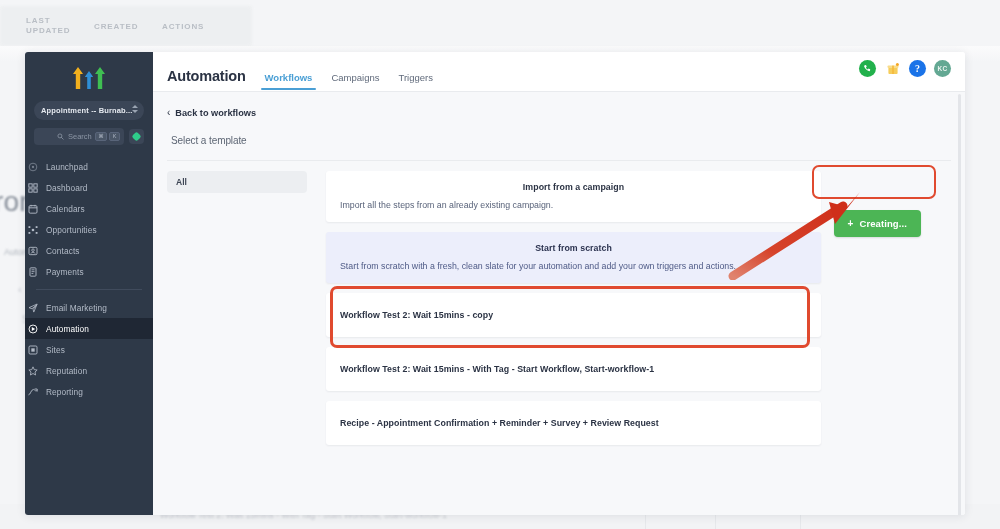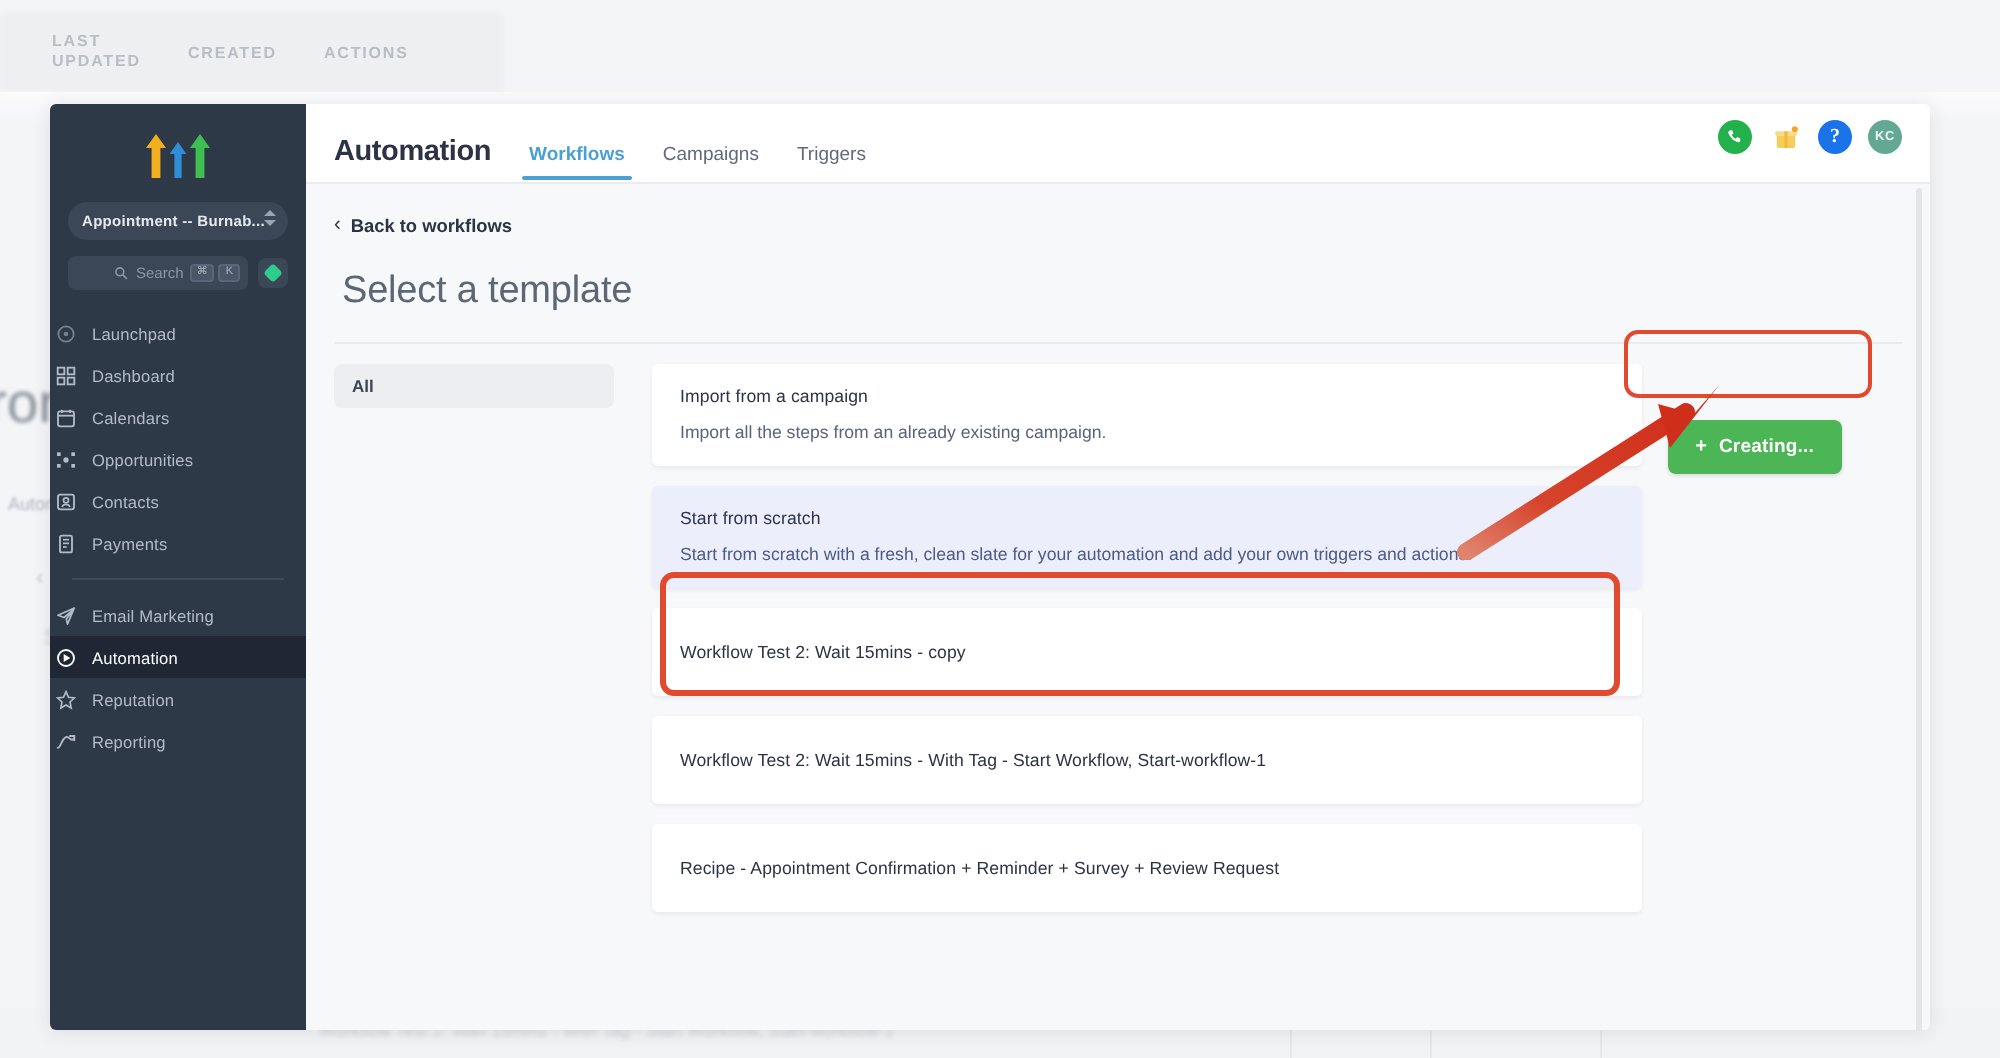--- a/index.html
+++ b/index.html
@@ -139,38 +139,38 @@
   .ticon.help  { background: #1a73e8; color: #fff; font-size: 10px; font-weight: 700; font-family: "Liberation Serif", serif; }
   .ticon.avatar{ background: #63a893; color: #e9f3ef; font-size: 6.5px; font-weight: 700; letter-spacing: .3px; }
   .topbar-sep { position: absolute; left: 0; right: 0; bottom: 0; height: 1px; background: #e9ebee; }
 
   .content { flex: 1; overflow: hidden; position: relative; padding: 0 0 0 0; }
 
   .back-row { display: flex; align-items: center; gap: 5px; padding: 16px 0 0 14px; }
   .back-row .chev { font-size: 10px; color: #2b3344; line-height: 1; }
   .back-row .lbl { font-size: 9.2px; font-weight: 700; color: #2b3344; }
 
-  .page-title { padding: 17px 0 0 18px; font-size: 19px; color: #5d6674; font-weight: 400; letter-spacing: -.1px; }
+  .page-title { padding: 17px 0 0 18px; font-size: 10px; color: #5d6674; font-weight: 400; letter-spacing: -.1px; }
 
   .hr { margin: 14px 14px 0 14px; height: 1px; background: #e9ebee; }
 
   .cols { display: flex; padding: 10px 0 0 14px; gap: 19px; }
   .filters { width: 140px; flex: 0 0 140px; }
   .chip {
     height: 22px; background: #eceef1; border-radius: 4px; display: flex; align-items: center;
     padding: 0 9px; font-size: 8.5px; font-weight: 700; color: #3d4554;
   }
 
   .cards { flex: 1; display: flex; flex-direction: column; gap: 10px; padding-right: 144px; }
   .card {
     background: #ffffff; border-radius: 3px; box-shadow: 0 1px 2px rgba(30,40,60,.07);
     padding: 11px 14px 12px 14px; min-height: 42px;
   }
   .card.sel { background: #eceefb; }
-  .card .c-title { font-size: 8.8px; font-weight: 400; color: #2b3344; letter-spacing: .05px; }
+  .card .c-title { font-size: 8.8px; font-weight: 700; color: #2b3344; letter-spacing: .05px; text-align: center; }
   .card .c-desc { margin-top: 8px; font-size: 8.8px; color: #59637a; }
   .card.sel .c-title { color: #2c3350; }
   .card.sel .c-desc { color: #4e5a86; }
   .card.one-line { display: flex; align-items: center; padding-top: 0; padding-bottom: 0; height: 44px; }
 
   .scrollbar {
     position: absolute; right: 4px; top: 2px; width: 3px; height: 450px;
     background: #e3e5e9; border-radius: 2px;
   }
 
@@ -337,20 +337,29 @@
             <svg width="10" height="10" viewBox="0 0 12 12">
                 <circle cx="6" cy="6" r="4.8" fill="none" stroke="#ffffff" stroke-width="1.1"></circle>
                 <polygon points="4.6,3.6 8.6,6 4.6,8.4" fill="#ffffff"></polygon>
               </svg>
           </span>
           <span>Automation</span>
         </div>
         <div class="nav-item">
           <span class="ic">
             <svg width="10" height="10" viewBox="0 0 12 12">
+                <rect x="1.2" y="1.2" width="9.6" height="9.6" rx="1.4" fill="none" stroke="#b3bbc7" stroke-width="1.1"></rect>
+                <rect x="4" y="4" width="4" height="4" fill="#b3bbc7"></rect>
+              </svg>
+          </span>
+          <span>Sites</span>
+        </div>
+        <div class="nav-item">
+          <span class="ic">
+            <svg width="10" height="10" viewBox="0 0 12 12">
                 <polygon points="6,1 7.5,4.4 11,4.8 8.4,7.2 9.1,10.8 6,9 2.9,10.8 3.6,7.2 1,4.8 4.5,4.4" fill="none" stroke="#b3bbc7" stroke-width="1"></polygon>
               </svg>
           </span>
           <span>Reputation</span>
         </div>
         <div class="nav-item">
           <span class="ic">
             <svg width="10" height="10" viewBox="0 0 12 12">
                 <path d="M1 9.5C3 9.5 3.6 3 6.4 3c2 0 2.4 3 4.2 1.2" fill="none" stroke="#b3bbc7" stroke-width="1.1" stroke-linecap="round"></path>
                 <polyline points="8.4,2.4 11,2.4 11,5" fill="none" stroke="#b3bbc7" stroke-width="1.1" stroke-linecap="round"></polyline>

